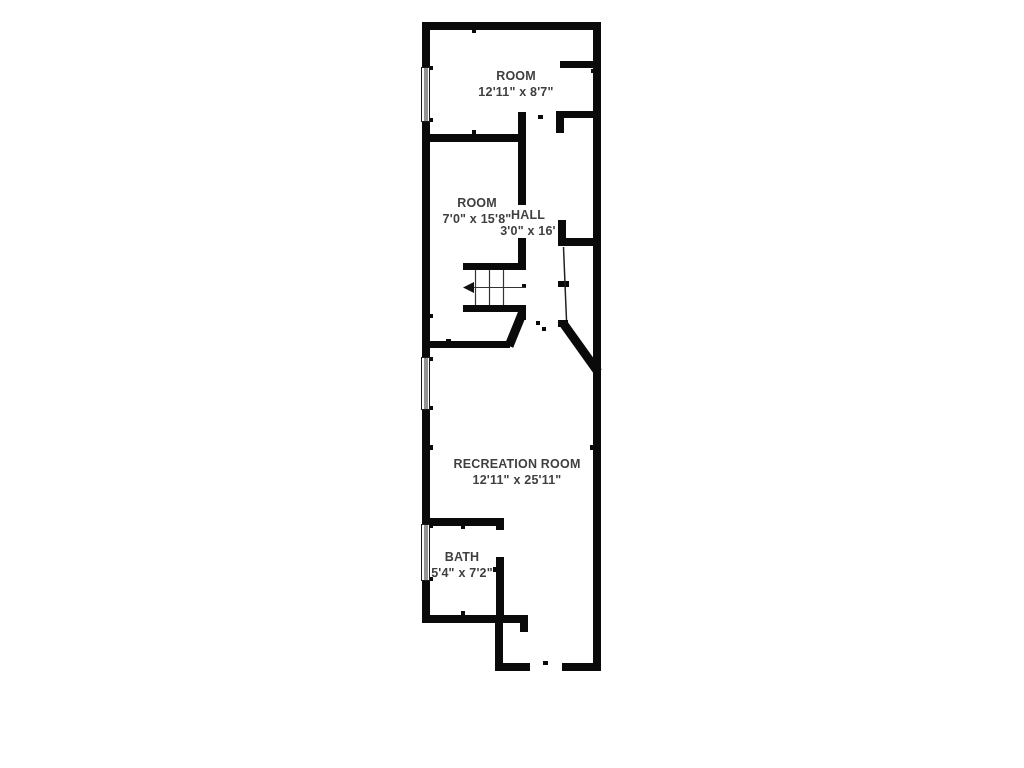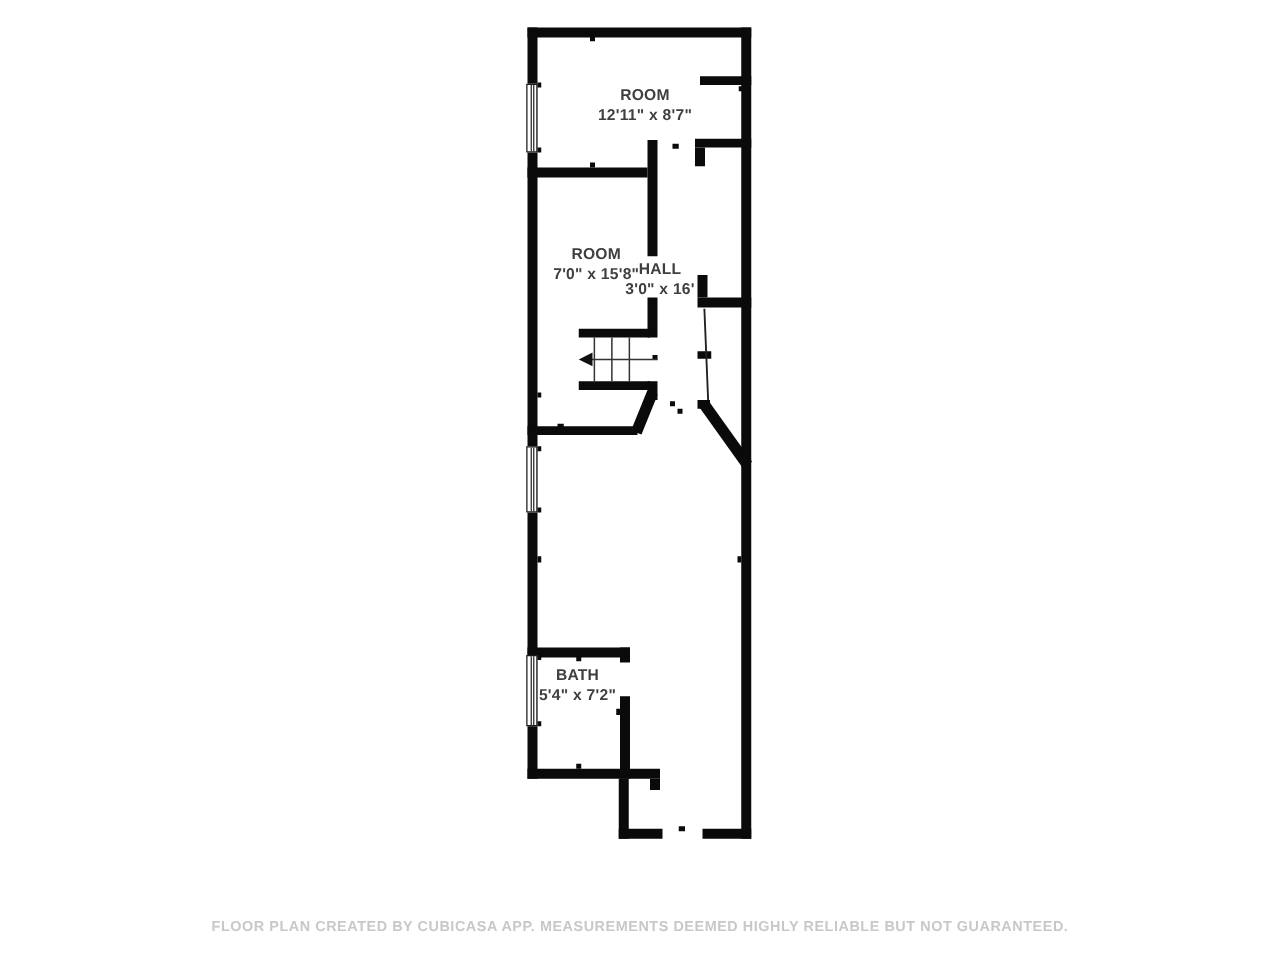--- a/index.html
+++ b/index.html
@@ -132,20 +132,23 @@
     <div class="dims">12'11" x 8'7"</div>
   </div>
   <div class="room-label" style="left:477px;top:195px">
     <div class="nm">ROOM</div>
     <div class="dims">7'0" x 15'8"</div>
   </div>
   <div class="room-label" style="left:528px;top:207px">
     <div class="nm">HALL</div>
     <div class="dims">3'0" x 16'</div>
   </div>
-  <div class="room-label" style="left:462px;top:532px">
+  <div class="room-label" style="left:517px;top:456px">
+    <div class="nm">RECREATION ROOM</div>
+    <div class="dims">12'11" x 25'11"</div>
+  </div>
+  <div class="room-label" style="left:462px;top:549px">
     <div class="nm">BATH</div>
     <div class="dims">5'4" x 7'2"</div>
   </div>
 
-  <div class="footer-note">FLOOR PLAN CREATED BY CUBICASA APP. MEASUREMENTS DEEMED HIGHLY RELIABLE BUT NOT GUARANTEED.</div>
 
 </div>
 
 </body></html>

